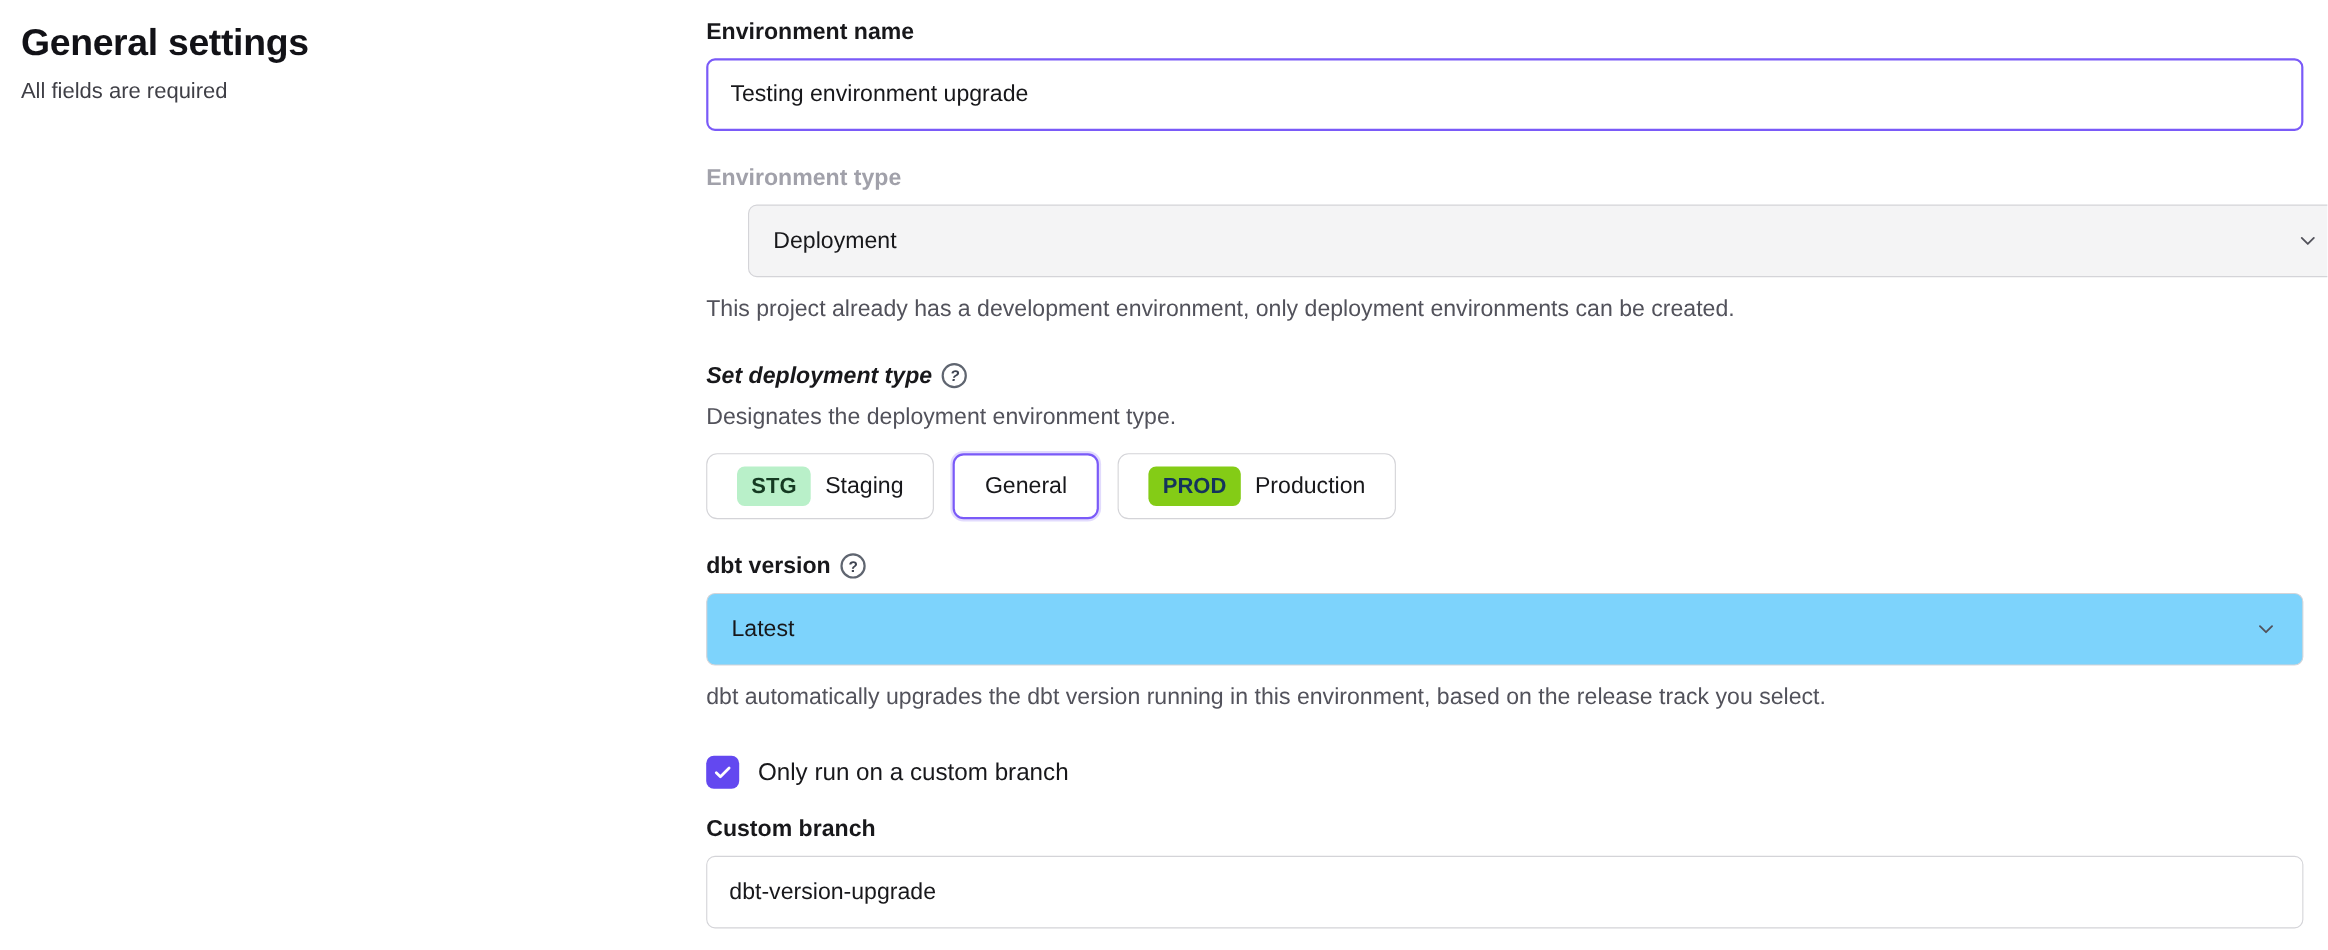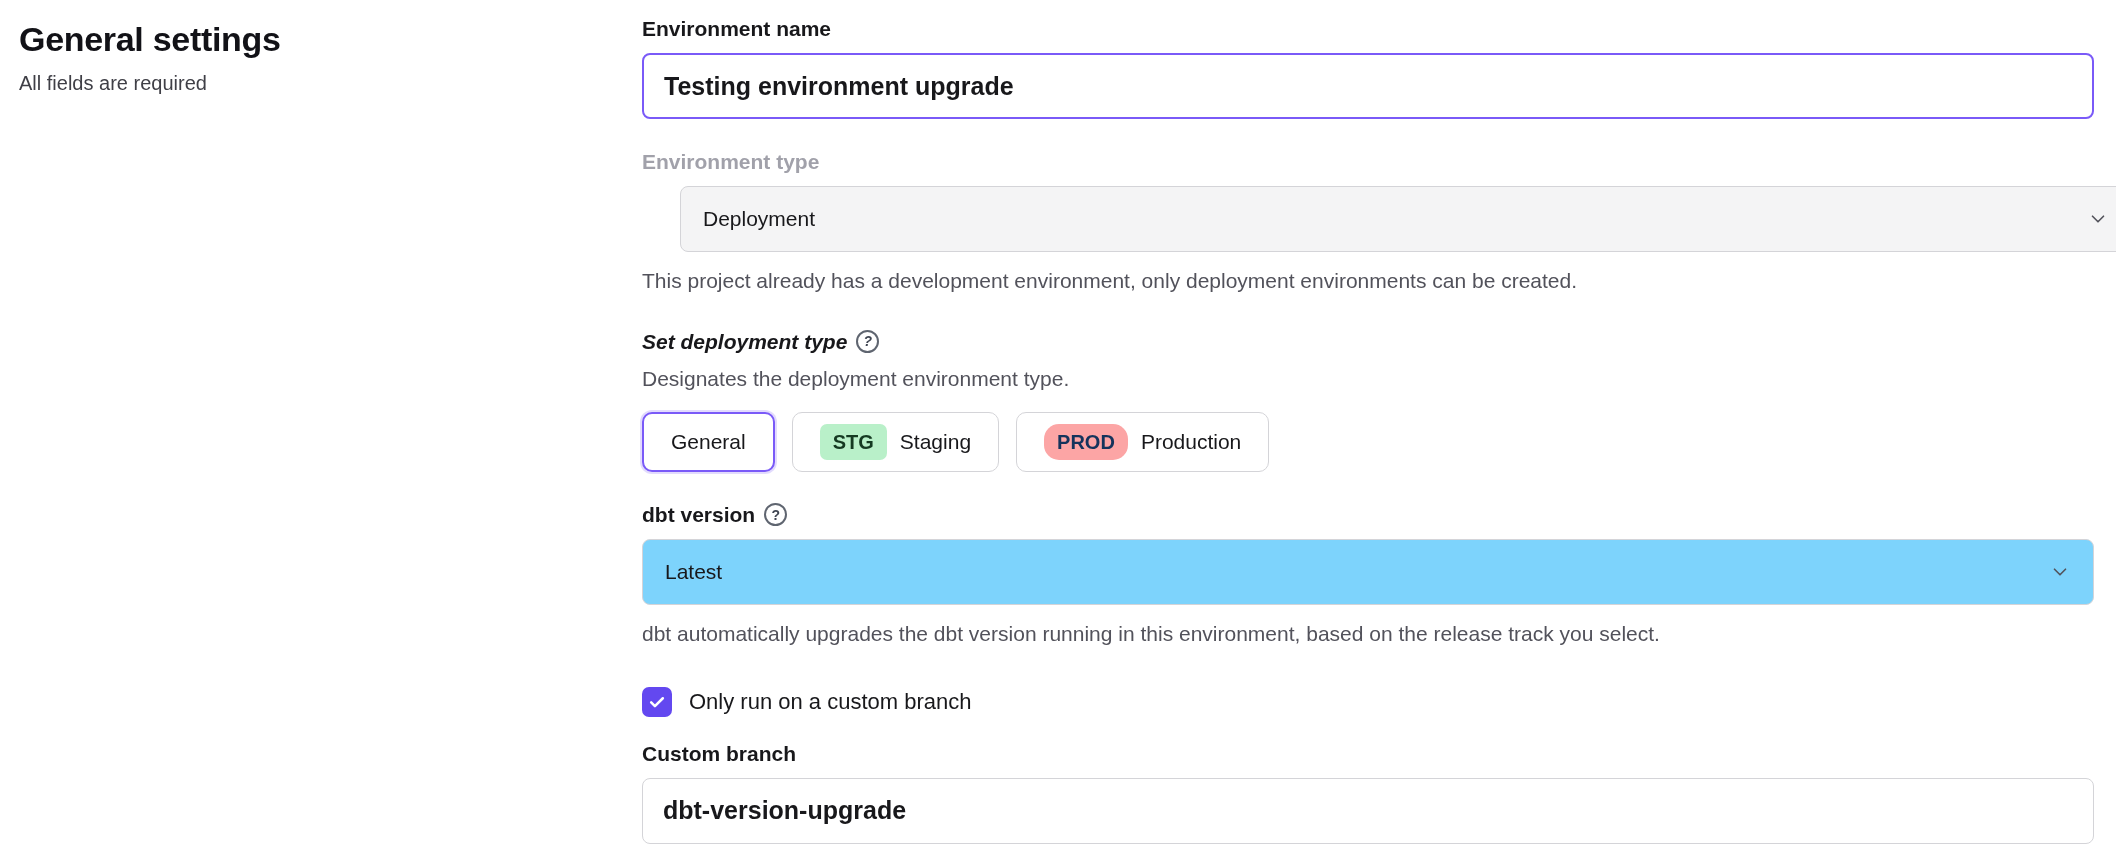--- a/index.html
+++ b/index.html
@@ -15,21 +15,21 @@
   .form-col { position:absolute; left:642px; top:16px; width:1452px; }
 
   .field-label { font-size:21px; font-weight:600; color:#18181b; line-height:1.2; }
   .field-label.disabled { color:#a1a1aa; }
   .label-row { display:flex; align-items:center; gap:9px; }
   .helper-text { font-size:21px; color:#52525b; line-height:1.25; }
 
   .text-input {
     display:block; width:100%; box-sizing:border-box; height:66px; margin-top:12px;
     border:1px solid #d4d4d8; border-radius:8px; background:#fff;
-    font-family:inherit; font-size:25px; color:#18181b; padding:0 20px; outline:none;font-weight:bold;
+    font-family:inherit; font-size:21px; color:#18181b; padding:0 20px; outline:none;
   }
   .text-input.focused { border:2px solid #7a5af8; }
 
   .select-box {
     display:flex; align-items:center; justify-content:space-between;
     width:100%; box-sizing:border-box; height:66px; margin-top:12px;
     border:1px solid #d4d4d8; border-radius:8px; background:#7dd3fc;
     font-size:21px; color:#18181b; padding:0 22px; cursor:pointer;
   }
   .select-box.disabled { background:#f4f4f5; cursor:default;margin-left:38px; }
@@ -59,21 +59,21 @@
   .type-btn.selected {
     border:2px solid #7a5af8;
     box-shadow:0 0 0 2px rgba(122,90,248,0.22);
     font-weight:500;
   }
   .badge {
     display:inline-flex; align-items:center; height:36px; padding:0 13px;
     border-radius:7px; font-size:20px; font-weight:600;
   }
   .badge-stg { background:#b9f0c9; color:#153a22; }
-  .badge-prod { background:#fca5a5; color:#14335c;border-radius:15px; }
+  .badge-prod { background:#84cc16; color:#14335c; }
 
   .checkbox-row { display:flex; align-items:center; gap:17px; cursor:pointer;margin-top:39px; }
   .checkbox {
     width:30px; height:30px; border-radius:7px; background:#6348f0;
     display:flex; align-items:center; justify-content:center; flex:0 0 auto; cursor:pointer;
   }
   .checkbox svg { width:20px; height:20px; }
   .checkbox-label { font-size:22px; font-weight:500; color:#18181b; }
 </style>
 </head>
@@ -100,26 +100,26 @@
     </div>
     <div class="helper-text mt-16">This project already has a development environment, only deployment environments can be created.</div>
 
     <div class="label-row mt-34">
       <span class="field-label">Set deployment type</span>
       <span class="help-icon">?</span>
     </div>
     <div class="helper-text mt-12">Designates the deployment environment type.</div>
 
     <div class="btn-row mt-20">
-      <button class="type-btn selected">
-        <span>General</span>
-      </button>
       <button class="type-btn">
         <span class="badge badge-stg">STG</span>
         <span>Staging</span>
+      </button>
+      <button class="type-btn selected">
+        <span>General</span>
       </button>
       <button class="type-btn">
         <span class="badge badge-prod">PROD</span>
         <span>Production</span>
       </button>
     </div>
 
     <div class="label-row mt-30">
       <span class="field-label">dbt version</span>
       <span class="help-icon">?</span>

